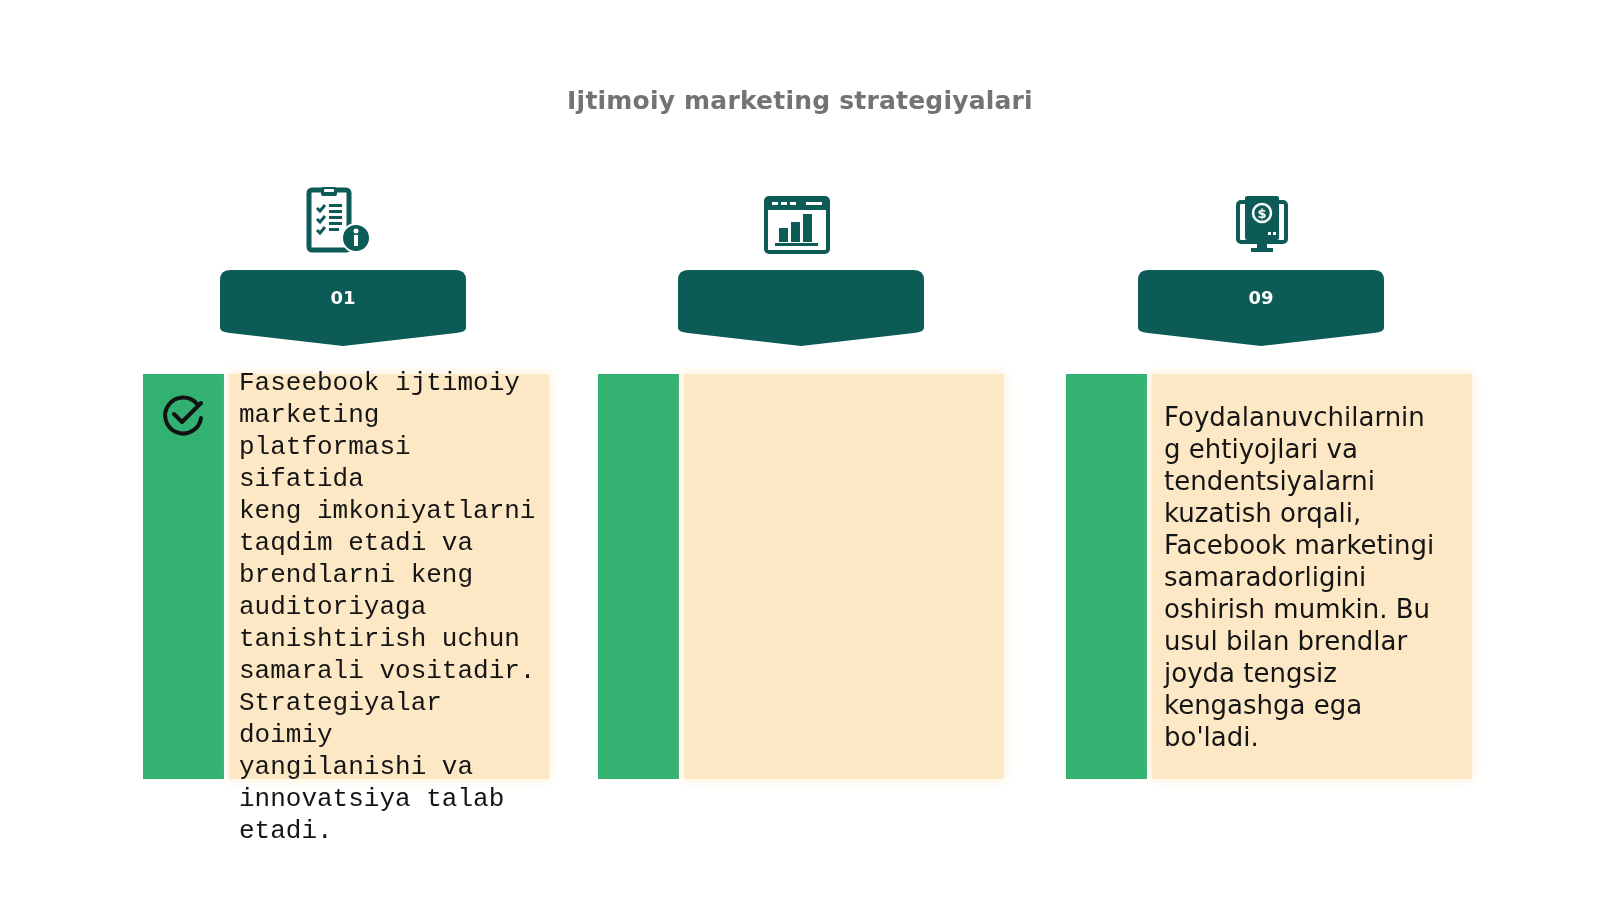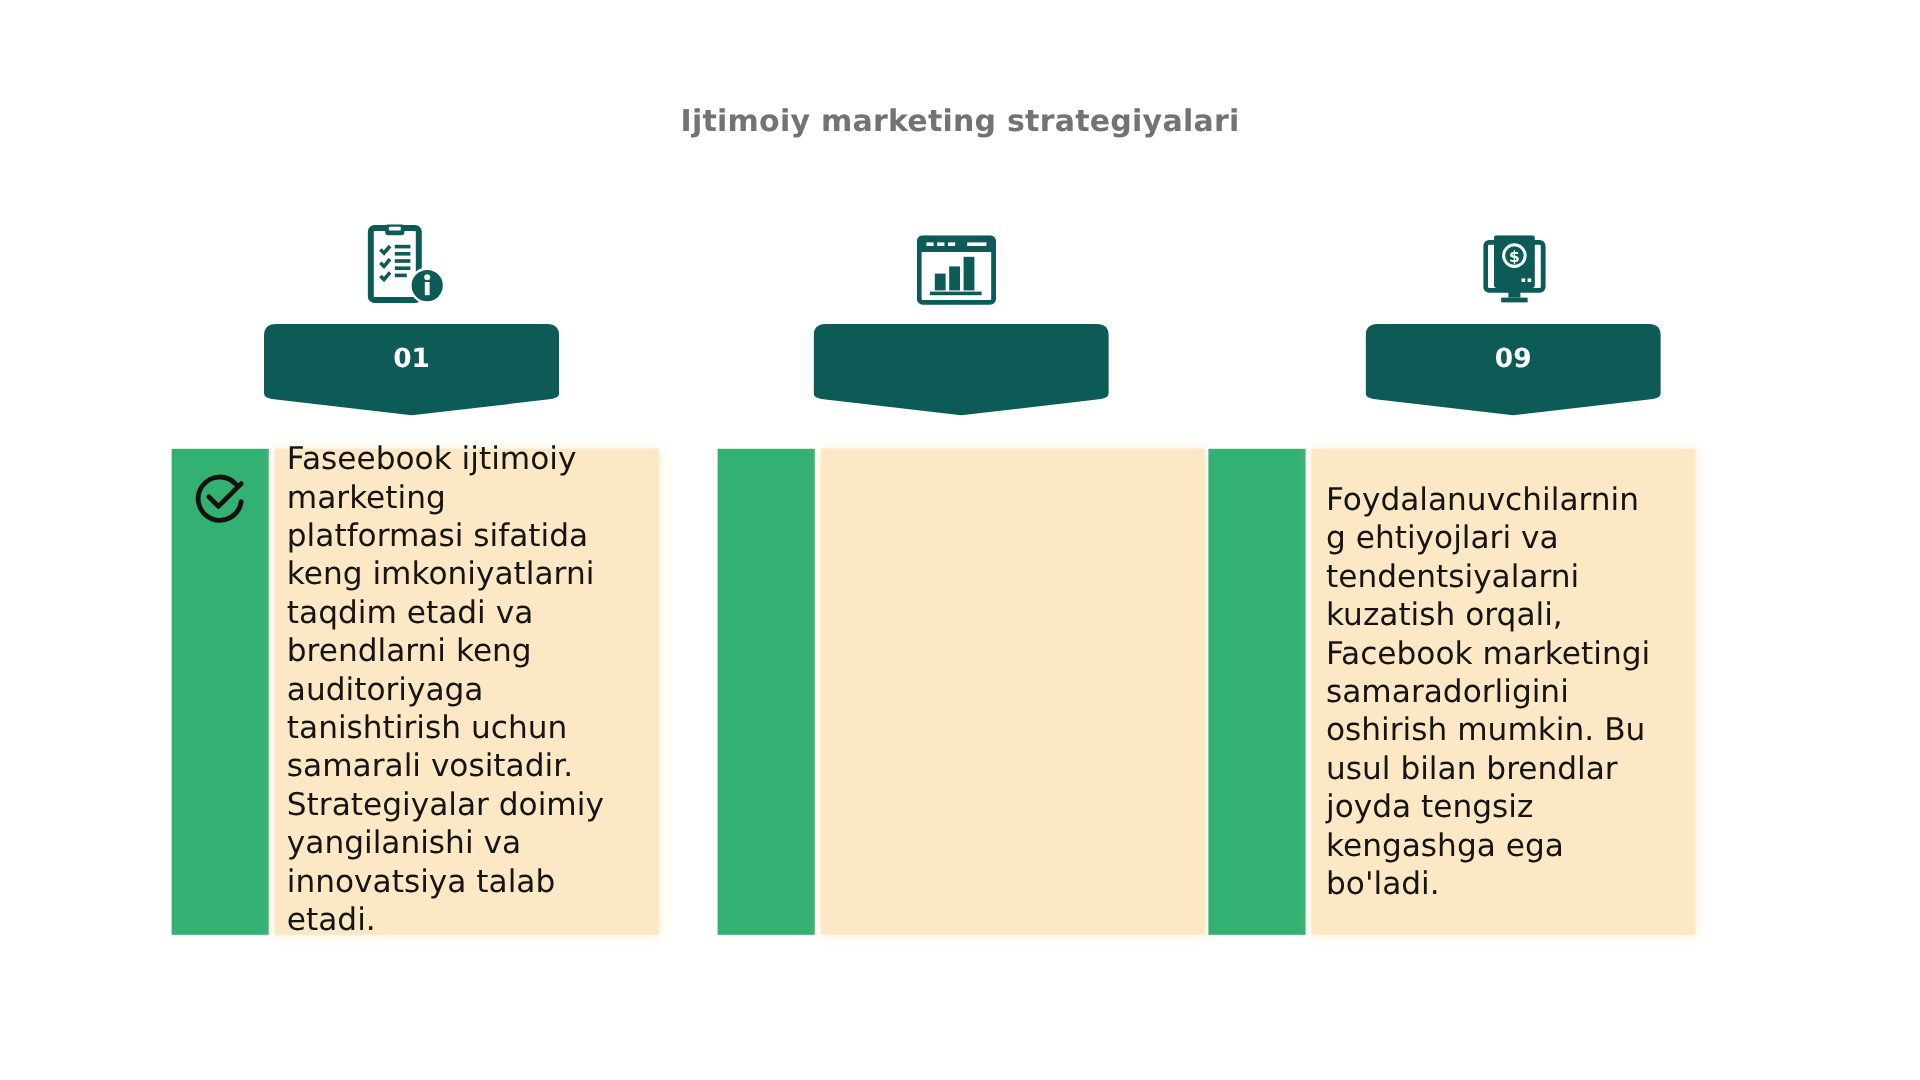--- a/index.html
+++ b/index.html
@@ -12,21 +12,21 @@
     position: absolute; top: 86px; left: 0; width: 1600px; text-align: center;
     font-weight: bold; font-size: 25px; color: #737373; letter-spacing: 0.2px;
   }
   .icon { position: absolute; width: 70px; height: 70px; }
   .badge {
     position: absolute; width: 246px; height: 80px;
   }
   .badge svg { position: absolute; left: 0; top: 0; }
   .badge-num {
     position: absolute; left: 0; top: 17px; width: 246px; text-align: center;
-    color: #ffffff; font-weight: bold; font-size: 22px;
+    color: #ffffff; font-weight: bold; font-size: 18px;
   }
   .card {
     position: absolute; top: 374px; height: 405px;
   }
   .card .bar {
     position: absolute; left: 0; top: 0; width: 81px; height: 100%;
     background: #33b173;
   }
   .card .panel {
     position: absolute; left: 86px; top: 0; height: 100%;
@@ -102,21 +102,21 @@
     <path d="M10 0 H236 Q246 0 246 10 V58 Q246 62 236 63 L123 76 L10 63 Q0 62 0 58 V10 Q0 0 10 0 Z" fill="#0d5b57"></path>
   </svg>
 </div>
 <div class="badge" style="left:1138px; top:270px;">
   <svg width="246" height="80" viewBox="0 0 246 80">
     <path d="M10 0 H236 Q246 0 246 10 V58 Q246 62 236 63 L123 76 L10 63 Q0 62 0 58 V10 Q0 0 10 0 Z" fill="#0d5b57"></path>
   </svg>
   <div class="badge-num">09</div>
 </div>
 
-<div class="card" style="left:143px; width:406px;">
+<div class="card" style="left:143px; width:406px;font-family:Liberation Mono, monospace;">
   <div class="bar">
     <svg class="check" viewBox="0 0 46 46">
       <path d="M36 12 A18 18 0 1 0 40 26" fill="none" stroke="#111" stroke-width="4" stroke-linecap="round"></path>
       <path d="M13 22 L21 30 L40 11" fill="none" stroke="#111" stroke-width="4" stroke-linecap="round" stroke-linejoin="round"></path>
     </svg>
   </div>
   <div class="panel" style="width:320px;"></div>
   <div class="text" style="left:96px; top:-7px; width:310px;">Faseebook ijtimoiy
 marketing
 platformasi sifatida
@@ -130,21 +130,21 @@
 yangilanishi va
 innovatsiya talab
 etadi.</div>
 </div>
 
 <div class="card" style="left:598px; width:406px;">
   <div class="bar"></div>
   <div class="panel" style="width:320px;"></div>
 </div>
 
-<div class="card" style="left:1007px; width:445px;">
+<div class="card" style="left:1066px; width:445px;">
   <div class="bar"></div>
   <div class="panel" style="width:320px;"></div>
   <div class="text" style="left:98px; top:27px; width:310px;">Foydalanuvchilarnin
 g ehtiyojlari va
 tendentsiyalarni
 kuzatish orqali,
 Facebook marketingi
 samaradorligini
 oshirish mumkin. Bu
 usul bilan brendlar

